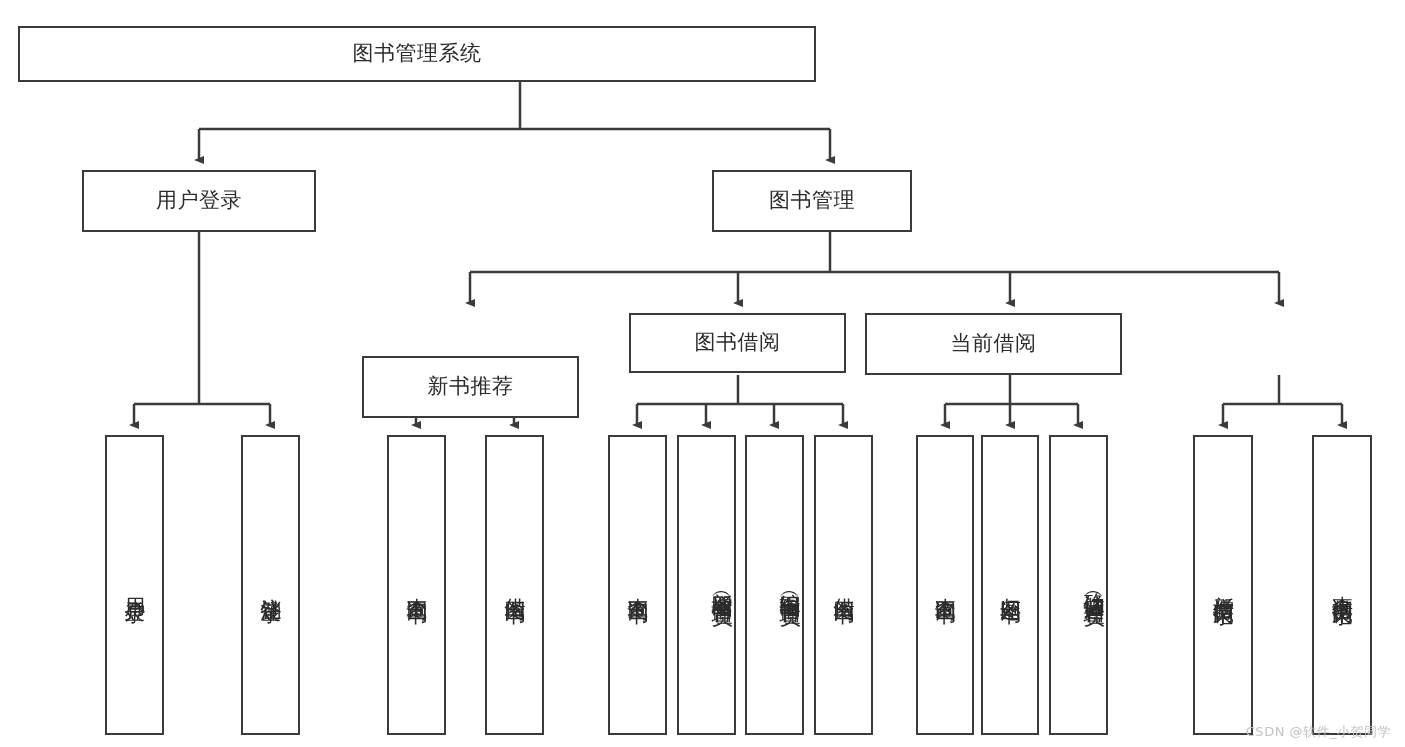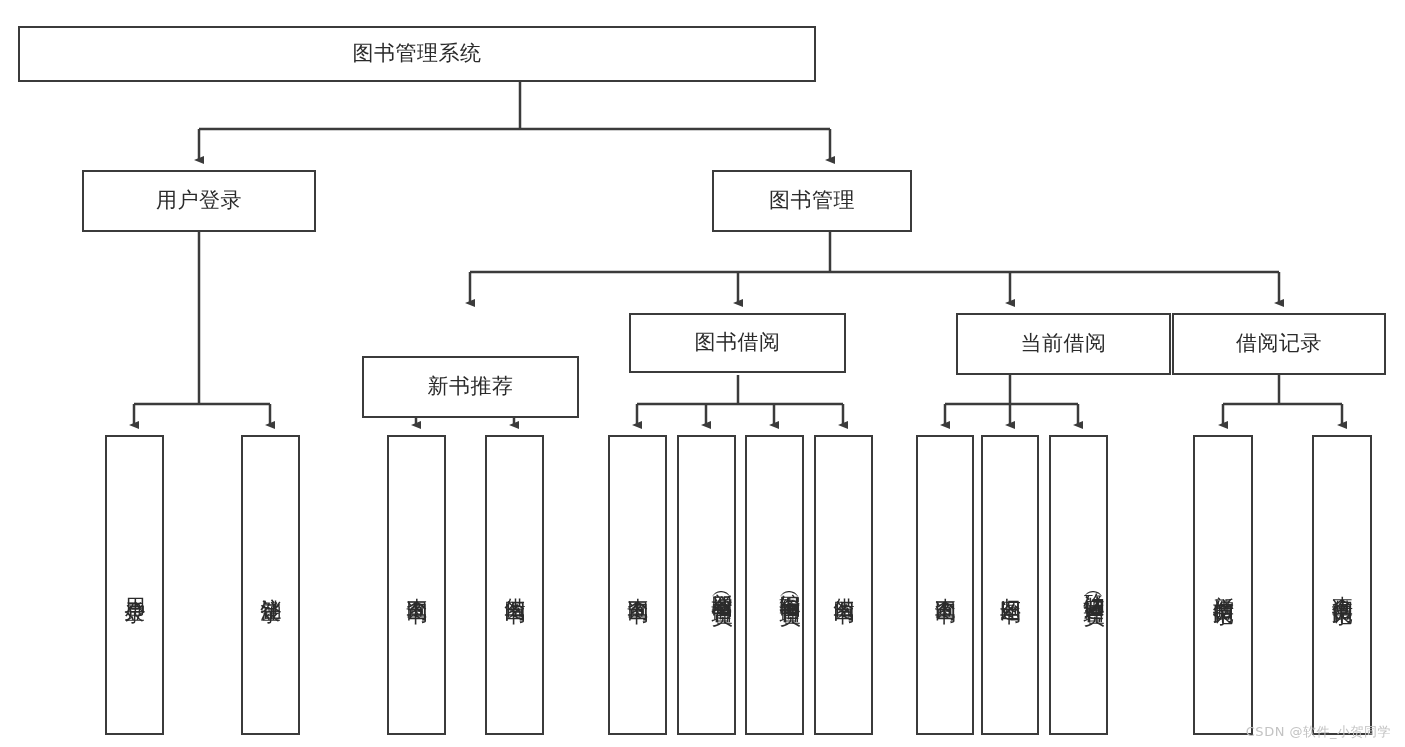--- a/index.html
+++ b/index.html
@@ -130,25 +130,22 @@
   <div class="node h" style="left:712px; top:170px; width:200px; height:62px;">
     <span>图书管理</span>
   </div>
 
   <div class="node h" style="left:362px; top:313px; width:217px; height:62px;margin-top:43px;">
     <span>新书推荐</span>
   </div>
   <div class="node h" style="left:629px; top:313px; width:217px; height:60px;">
     <span>图书借阅</span>
   </div>
-  <div class="node h" style="left:956px; top:313px; width:215px; height:62px;">
+  <div class="node h" style="left:865px; top:313px; width:257px; height:62px;">
     <span>当前借阅</span>
-  </div>
-  <div class="node h" style="left:1172px; top:313px; width:214px; height:62px;">
-    <span>借阅记录</span>
   </div>
 
   <div class="node v" style="left:105px; top:435px; width:59px; height:300px;">
     <span class="vtext">用户登录</span>
   </div>
   <div class="node v" style="left:241px; top:435px; width:59px; height:300px;">
     <span class="vtext">注销登录</span>
   </div>
 
   <div class="node v" style="left:387px; top:435px; width:59px; height:300px;">

